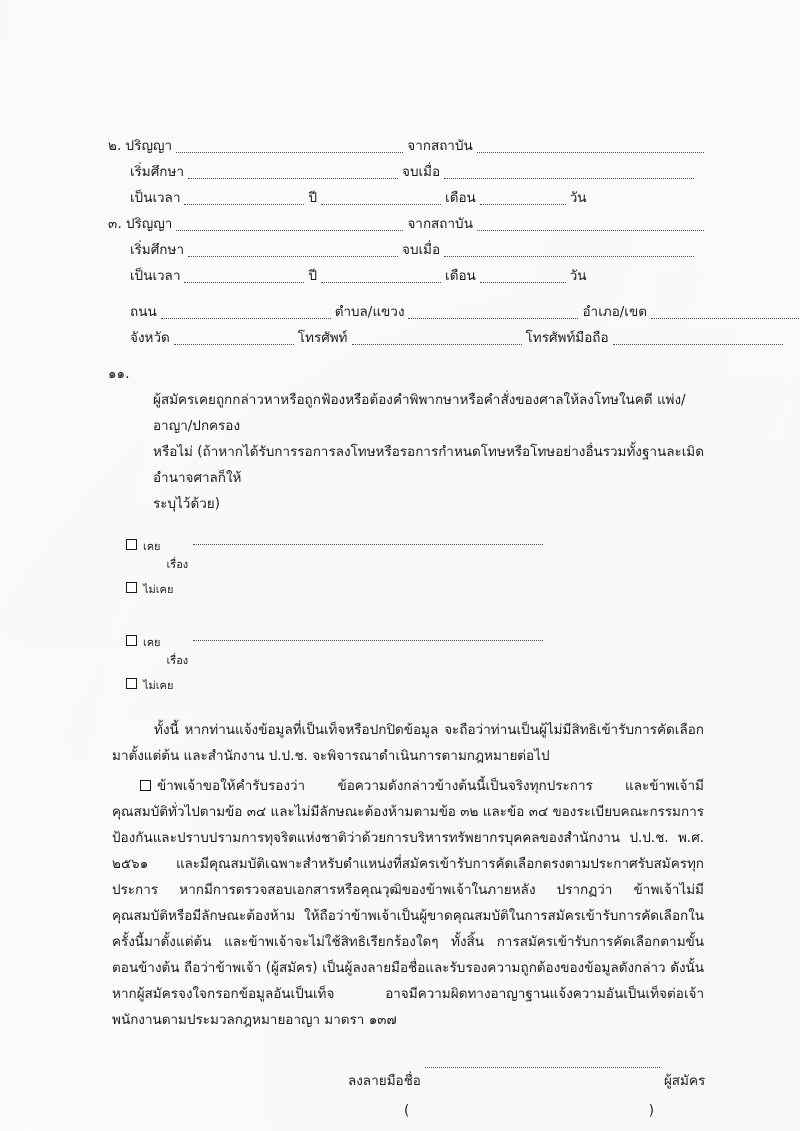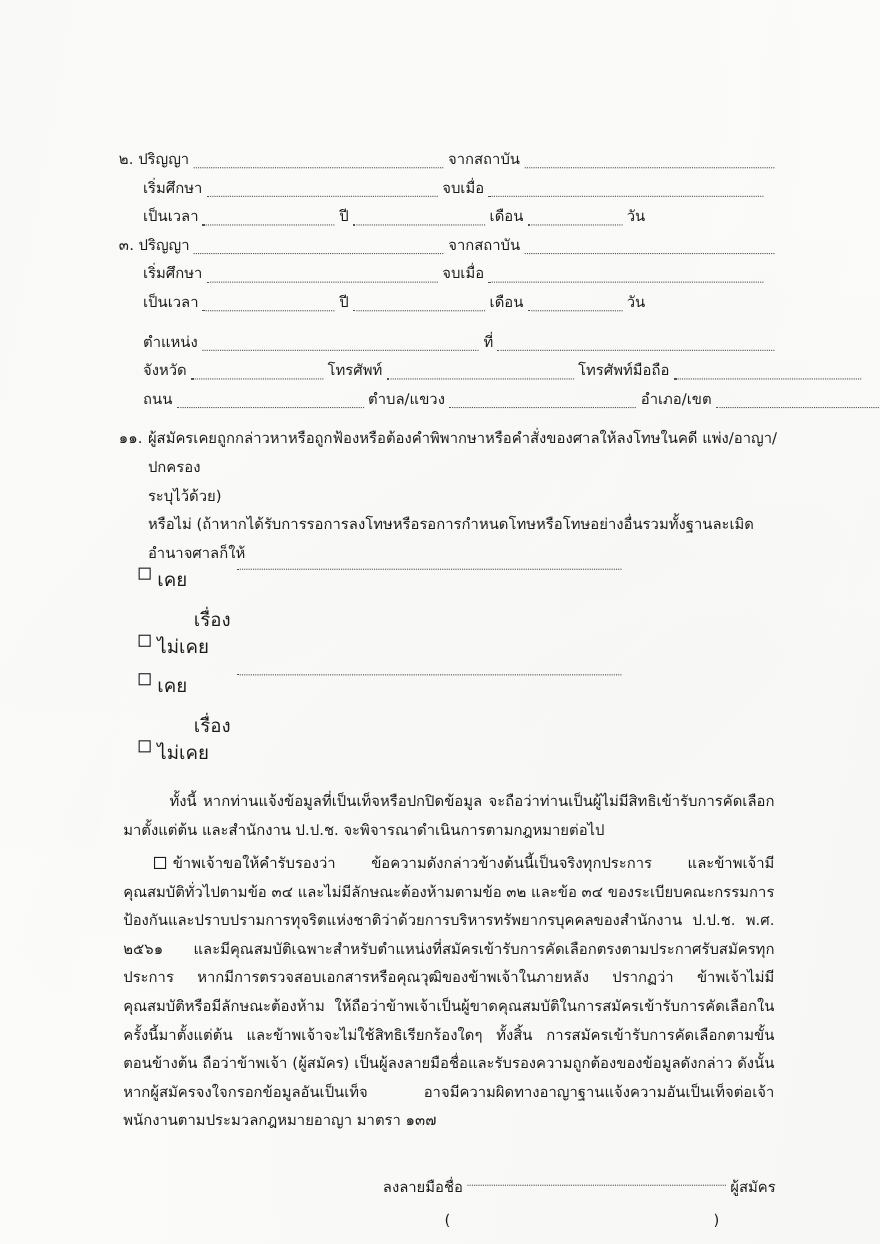--- a/index.html
+++ b/index.html
@@ -75,38 +75,40 @@
 
   .group { margin-bottom: 0px; }
   .gap-sm { height: 10px; }
   .gap-md { height: 14px; }
 
   
   .sec {
     display: flex;
     font-size: 13.5px;
     line-height: 26px;
+    flex-direction: column;
   }
   .sec-num {
     flex: 0 0 auto;
     padding-right: 5px;
   }
   .sec-body {
     flex: 1 1 auto;
   }
   .sec-text {
     font-size: 13.5px;
     line-height: 26px;
+    margin-left: 45px;
   }
 
   
   .cbrow {
     display: flex;
-    align-items: flex-start;
-    font-size: 17px;
+    align-items: center;
+    font-size: 11px;
     line-height: 25px;
     padding-left: 18px;
     white-space: nowrap;
   }
   .cbox {
     flex: 0 0 auto;
     width: 11px;
     height: 11px;
     border: 1.6px solid #1a1a1a;
     margin-right: 6px;
@@ -144,21 +146,21 @@
 
   
   .sig {
     margin-top: 34px;
     padding-left: 240px;
     font-size: 13.5px;
     line-height: 28px;
   }
   .sig-row {
     display: flex;
-    align-items: center;
+    align-items: flex-start;
     white-space: nowrap;
   }
   .sig-row .dots { margin-bottom: 6px; }
   .sig-paren {
     display: flex;
     justify-content: space-between;
     width: 250px;
     padding-left: 56px;
     margin-top: 2px;
     margin-bottom: 2px;
@@ -219,51 +221,45 @@
         <span class="lbl">เดือน</span>
         <span class="dots w-sm"></span>
         <span class="lbl">วัน</span>
       </div>
     </div>
 
     <div class="gap-sm"></div>
 
     <div class="group">
       <div class="row indent-1">
-        <span class="lbl">ตำแหน่ง</span>
-        <span class="dots"></span>
-        <span class="lbl">ที่</span>
-        <span class="dots"></span>
+        <span class="lbl">ถนน</span>
+        <span class="dots w-lg"></span>
+        <span class="lbl">ตำบล/แขวง</span>
+        <span class="dots w-lg"></span>
+        <span class="lbl">อำเภอ/เขต</span>
+        <span class="dots w-lg"></span>
       </div>
       <div class="row indent-1">
         <span class="lbl">จังหวัด</span>
         <span class="dots w-md"></span>
         <span class="lbl">โทรศัพท์</span>
         <span class="dots w-lg"></span>
         <span class="lbl">โทรศัพท์มือถือ</span>
-        <span class="dots w-lg"></span>
-      </div>
-      <div class="row indent-1">
-        <span class="lbl">ถนน</span>
-        <span class="dots w-lg"></span>
-        <span class="lbl">ตำบล/แขวง</span>
-        <span class="dots w-lg"></span>
-        <span class="lbl">อำเภอ/เขต</span>
         <span class="dots w-lg"></span>
       </div>
     </div>
 
     <div class="gap-sm"></div>
 
     <div class="sec">
       <span class="sec-num">๑๑.</span>
       <div class="sec-body">
         <div class="sec-text">ผู้สมัครเคยถูกกล่าวหาหรือถูกฟ้องหรือต้องคำพิพากษาหรือคำสั่งของศาลให้ลงโทษในคดี แพ่ง/อาญา/ปกครอง</div>
+        <div class="sec-text">หรือไม่ (ถ้าหากได้รับการรอการลงโทษหรือรอการกำหนดโทษหรือโทษอย่างอื่นรวมทั้งฐานละเมิดอำนาจศาลก็ให้</div>
         <div class="sec-text">ระบุไว้ด้วย)</div>
-        <div class="sec-text">หรือไม่ (ถ้าหากได้รับการรอการลงโทษหรือรอการกำหนดโทษหรือโทษอย่างอื่นรวมทั้งฐานละเมิดอำนาจศาลก็ให้</div>
       </div>
     </div>
     <div class="cbrow">
       <span class="cbox"></span>
       <span class="cb-label">เคย</span>
       <span class="cb-label2">เรื่อง</span>
       <span class="dots" style="flex:0 0 350px;"></span>
     </div>
     <div class="cbrow">
       <span class="cbox"></span>

